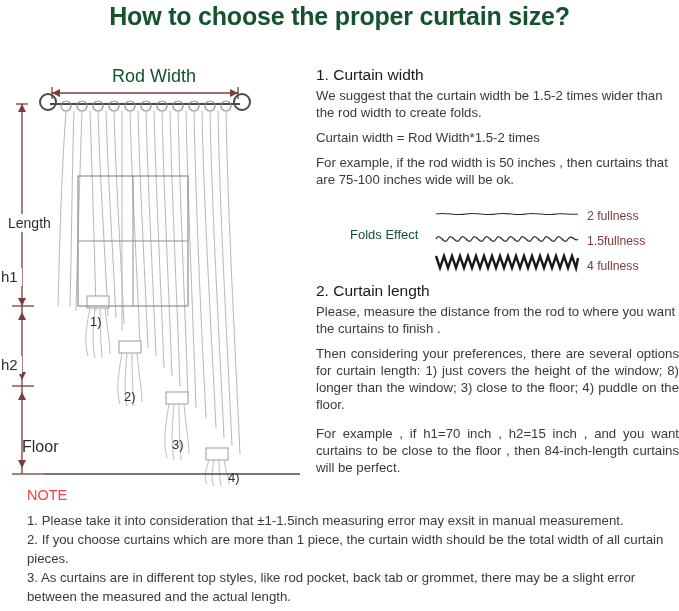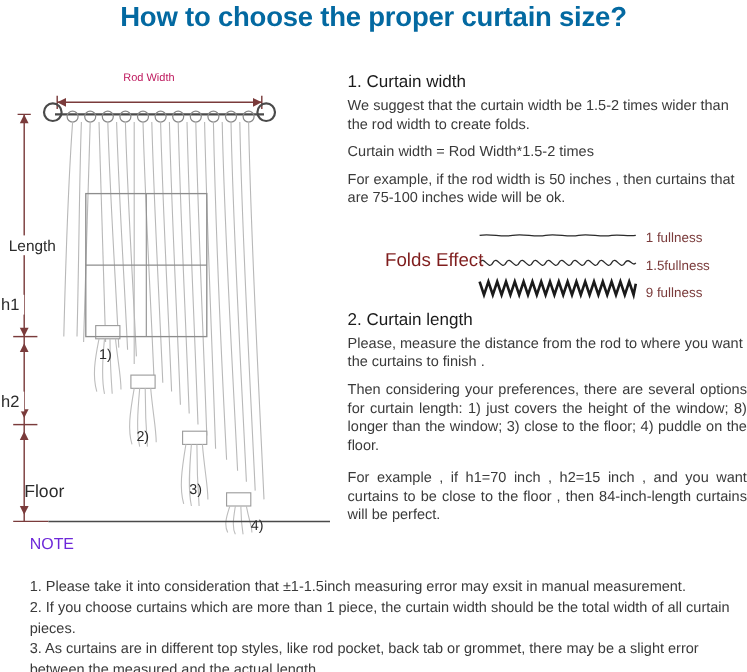--- a/index.html
+++ b/index.html
@@ -22,21 +22,21 @@
     height: 611px;
   }
   .title {
     position: absolute;
     left: 0;
     top: 2px;
     width: 679px;
     text-align: center;
     font-size: 25px;
     font-weight: bold;
-    color: #0369a1;
+    color: #14532d;
     letter-spacing: -0.2px;
   }
 
   
   #illustration {
     position: absolute;
     left: 0;
     top: 56px;
     width: 320px;
     height: 430px;
@@ -76,22 +76,22 @@
   
   #folds {
     position: relative;
     height: 78px;
     margin: 10px 0 6px 0;
   }
   #folds .folds-label {
     position: absolute;
     left: 34px;
     top: 29px;
-    font-size: 17px;
-    color: #7f1d1d;
+    font-size: 13px;
+    color: #14532d;
   }
   #folds svg {
     position: absolute;
     left: 0;
     top: 0;
   }
   .fullness-lbl {
     position: absolute;
     font-size: 12.2px;
     color: #7a3b3b;
@@ -102,22 +102,22 @@
 
   
   #note {
     position: absolute;
     left: 27px;
     top: 487px;
     width: 640px;
   }
   .note-title {
     font-size: 14.5px;
-    color: #6d28d9;
-    margin-bottom: 20px;
+    color: #ef4444;
+    margin-bottom: 8px;
   }
   .note-line {
     font-size: 13.2px;
     line-height: 19px;
     color: #3a3a3a;
   }
 </style>
 </head>
 <body>
 
@@ -234,44 +234,44 @@
       <line x1="44" y1="418" x2="300" y2="418" stroke="#4a4a4a" stroke-width="1.4"></line>
       <text class="label-txt" x="22" y="396" font-size="16">Floor</text>
 
       <text class="label-txt" x="90" y="270" font-size="13">1)</text>
       <text class="label-txt" x="124" y="345" font-size="13">2)</text>
       <text class="label-txt" x="172" y="393" font-size="13">3)</text>
       <text class="label-txt" x="228" y="426" font-size="13">4)</text>
     </svg>
   </div>
 
-  <div style="position:absolute;left:108px;top:66px;background:#ffffff;padding:0 4px;font-size:10px;color:#be185d;">Rod Width</div>
+  <div style="position:absolute;left:108px;top:66px;background:#ffffff;padding:0 4px;font-size:18px;color:#14532d;">Rod Width</div>
 
   <div id="right">
 
     <div class="sec-head">1. Curtain width</div>
     <p class="body-txt">We suggest that the curtain width be 1.5-2 times wider than the rod width to create folds.</p>
     <div class="gap-s"></div>
     <p class="body-txt">Curtain width = Rod Width*1.5-2 times</p>
     <div class="gap-s"></div>
     <p class="body-txt">For example, if the rod width is 50 inches , then curtains that are 75-100 inches wide will be ok.</p>
 
     <div id="folds">
       <svg width="270" height="78" viewBox="0 0 270 78" xmlns="http://www.w3.org/2000/svg">
 
         <path d="M120,16 C130,14 140,18 150,16 C160,14 170,18 180,16 C190,14 200,18 210,16 C220,14 230,18 240,16 C248,15 254,17 262,16" fill="none" stroke="#2b2b2b" stroke-width="1.1"></path>
 
         <path d="M120,41 C124,33 128,49 132,41 C136,33 140,49 144,41 C148,33 152,49 156,41 C160,33 164,49 168,41 C172,33 176,49 180,41 C184,33 188,49 192,41 C196,33 200,49 204,41 C208,33 212,49 216,41 C220,33 224,49 228,41 C232,33 236,49 240,41 C244,33 248,49 252,41 C256,35 259,45 262,41" fill="none" stroke="#2b2b2b" stroke-width="1.2"></path>
 
         <path d="M120,58 L124,70 L128,58 L132,70 L136,58 L140,70 L144,58 L148,70 L152,58 L156,70 L160,58 L164,70 L168,58 L172,70 L176,58 L180,70 L184,58 L188,70 L192,58 L196,70 L200,58 L204,70 L208,58 L212,70 L216,58 L220,70 L224,58 L228,70 L232,58 L236,70 L240,58 L244,70 L248,58 L252,70 L256,58 L260,70 L262,60" fill="none" stroke="#1a1a1a" stroke-width="2.4"></path>
       </svg>
       <span class="folds-label">Folds Effect</span>
-      <span class="fullness-lbl" id="f1">1 fullness</span>
+      <span class="fullness-lbl" id="f1">2 fullness</span>
       <span class="fullness-lbl" id="f2">1.5fullness</span>
-      <span class="fullness-lbl" id="f3">9 fullness</span>
+      <span class="fullness-lbl" id="f3">4 fullness</span>
     </div>
 
     <div class="sec-head">2. Curtain length</div>
     <p class="body-txt">Please, measure the distance from the rod to where you want the curtains to finish .</p>
     <div class="gap-s"></div>
     <p class="body-txt just">Then considering your preferences, there are several options for curtain length: 1) just covers the height of the window; 8) longer than the window; 3) close to the floor; 4) puddle on the floor.</p>
     <div class="gap-m"></div>
     <p class="body-txt just">For example , if h1=70 inch , h2=15 inch , and you want curtains to be close to the floor , then 84-inch-length curtains will be perfect.</p>
   </div>
 

